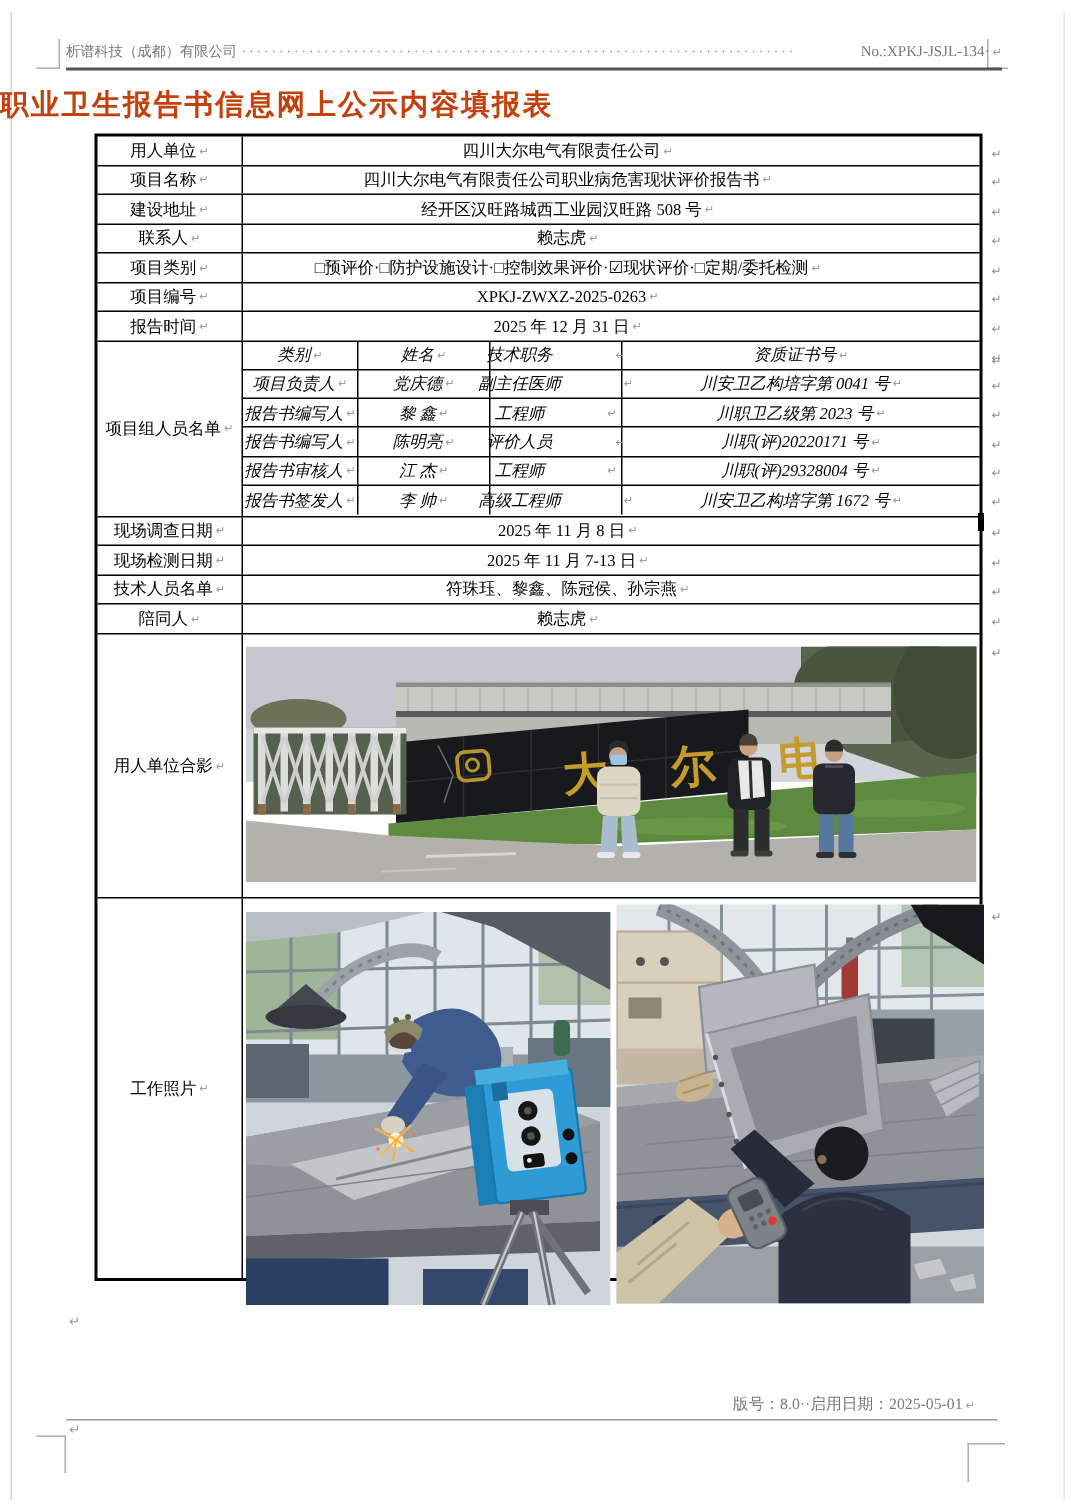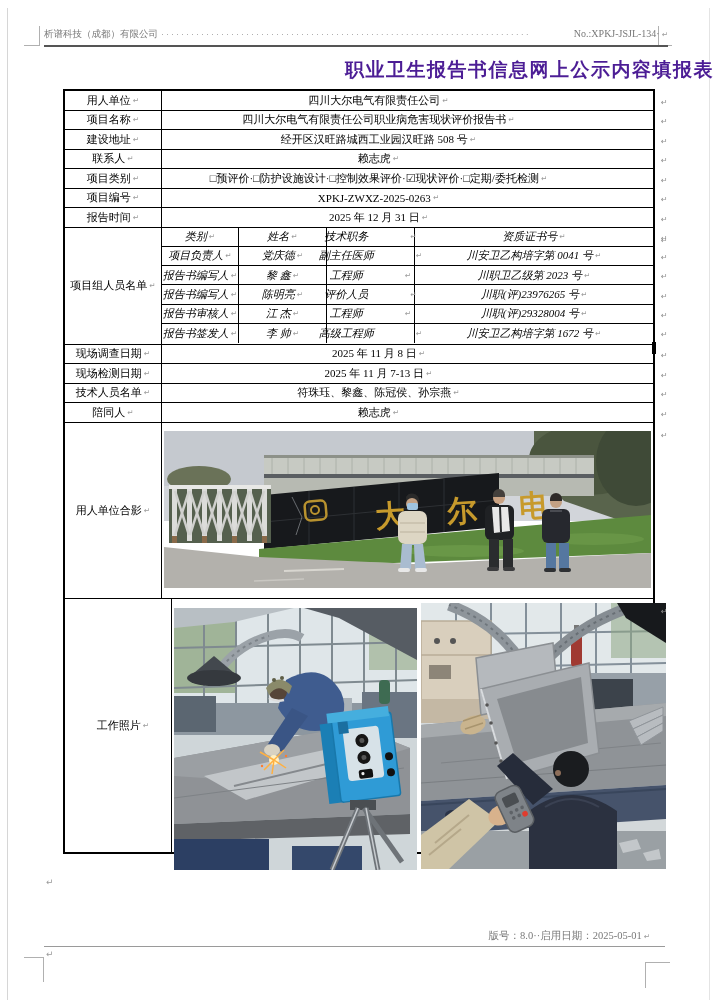--- a/index.html
+++ b/index.html
@@ -20,30 +20,30 @@
 
   
   .hdr { position:absolute; left:44px; top:28px; width:624px; height:19px;
          display:flex; align-items:baseline; border-bottom:2px solid #555;
          color:#787878; font-size:10px; padding-bottom:3px; }
   .hdr-company { white-space:nowrap; font-size:9.5px; }
   .hdr-dots { flex:1; overflow:hidden; white-space:nowrap; color:#8a8a8a;
               letter-spacing:2px; font-size:9px; padding:0 3px; }
   .hdr-no { white-space:nowrap; font-size:10px; }
 
-  .doc-title { position:absolute; left:0; top:57px; width:714px; text-align:right;
-               font-size:19px; font-weight:bold; letter-spacing:1.5px; color:#4c1d95;
+  .doc-title { position:absolute; left:0; top:57px; width:714px; text-align:left;
+               font-size:19px; font-weight:bold; letter-spacing:1.5px; color:#c2410c;
                font-family:"Liberation Sans","DejaVu Sans",sans-serif; }
 
   
   .tbl { position:absolute; left:63px; top:89px; width:592px; border:2px solid #000; background:#fff; }
   .trow { display:flex; border-bottom:1px solid #000; height:19.5px; position:relative; }
   .trow.tall6 { height:117px; }
   .trow.photo1 { height:176px; }
-  .trow.photo2 { height:253px; border-bottom:none;padding-left:10px; }
+  .trow.photo2 { height:253px; border-bottom:none; }
   .lbl { width:97px; border-right:1px solid #000; display:flex; align-items:center;
          justify-content:center; font-size:11px; white-space:nowrap; }
   .val { flex:1; display:flex; align-items:center; justify-content:center;
          padding-right:58px; font-size:11px; white-space:nowrap; }
   .val.nopad { padding-right:0; justify-content:flex-start; }
 
   
   .subtbl { flex:1; display:flex; flex-direction:column;font-style:italic; }
   .srow { display:flex; height:19.5px; border-bottom:1px solid #000; }
   .srow:last-child { border-bottom:none; }
@@ -225,21 +225,21 @@
           </div>
         <div class="sc sc2 pm">
             <span>陈明亮</span>
             <span class="pmark">↵</span>
           </div>
         <div class="sc sc3 pm">
             <span>评价人员</span>
             <span class="pmark">↵</span>
           </div>
         <div class="sc sc4 pm">
-            <span>川职(评)23976265 号</span>
+            <span>川职(评)20220171 号</span>
             <span class="pmark">↵</span>
           </div>
       </div>
       <div class="srow">
         <div class="sc sc1 pm">
             <span>报告书审核人</span>
             <span class="pmark">↵</span>
           </div>
         <div class="sc sc2 pm">
             <span>江 杰</span>

